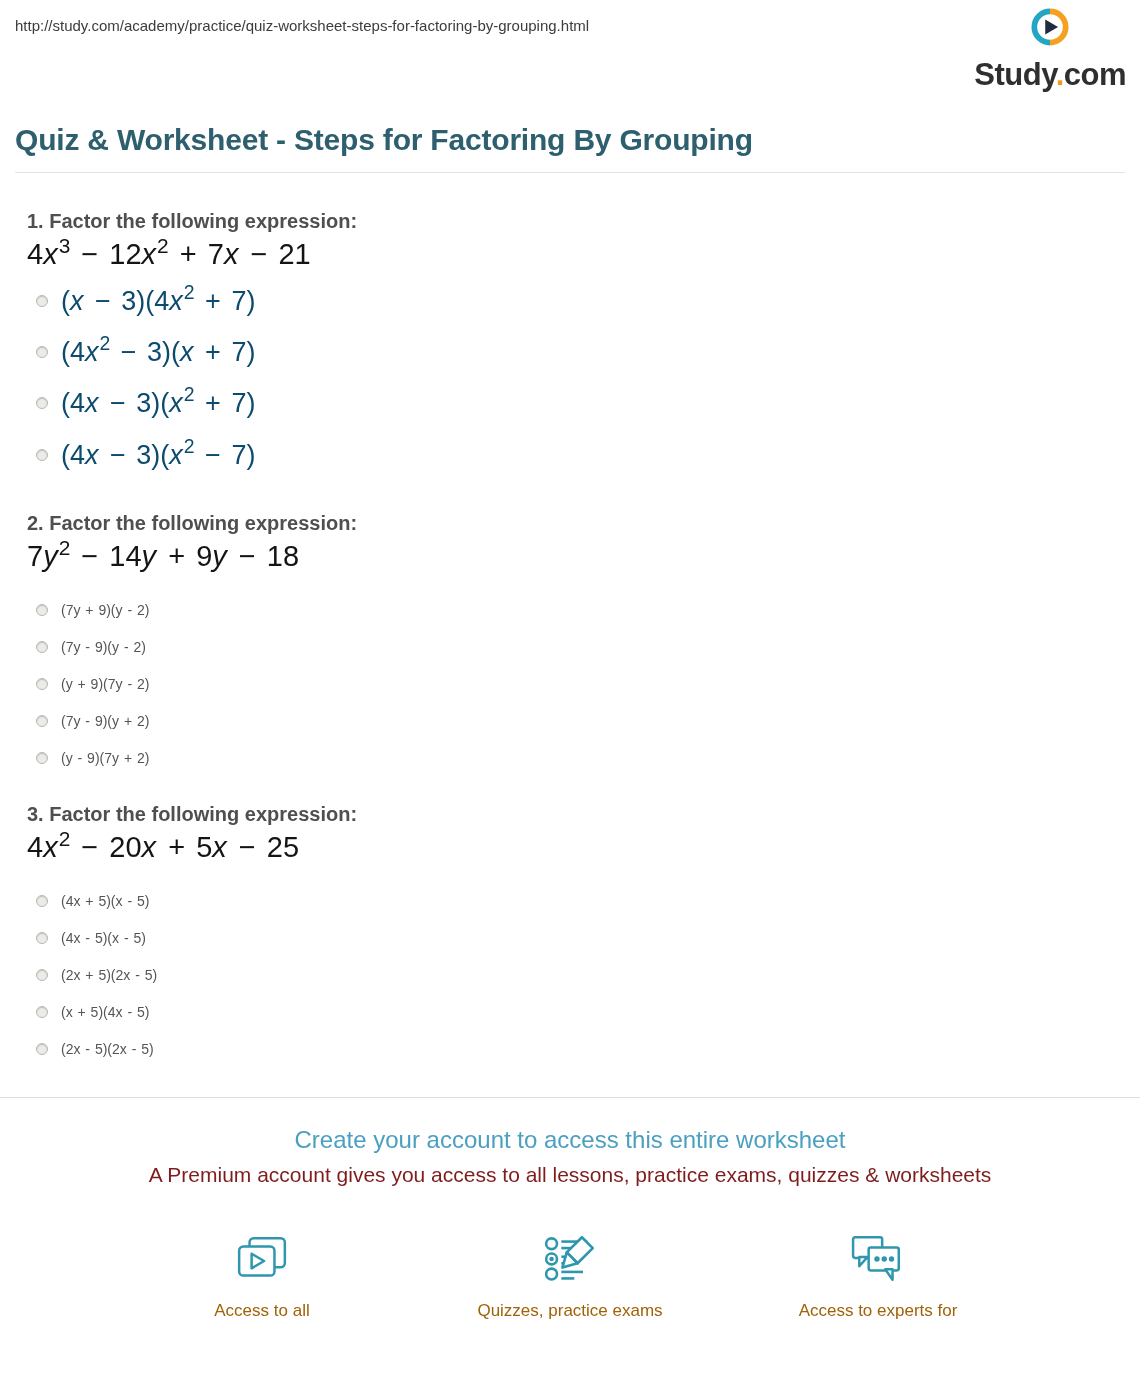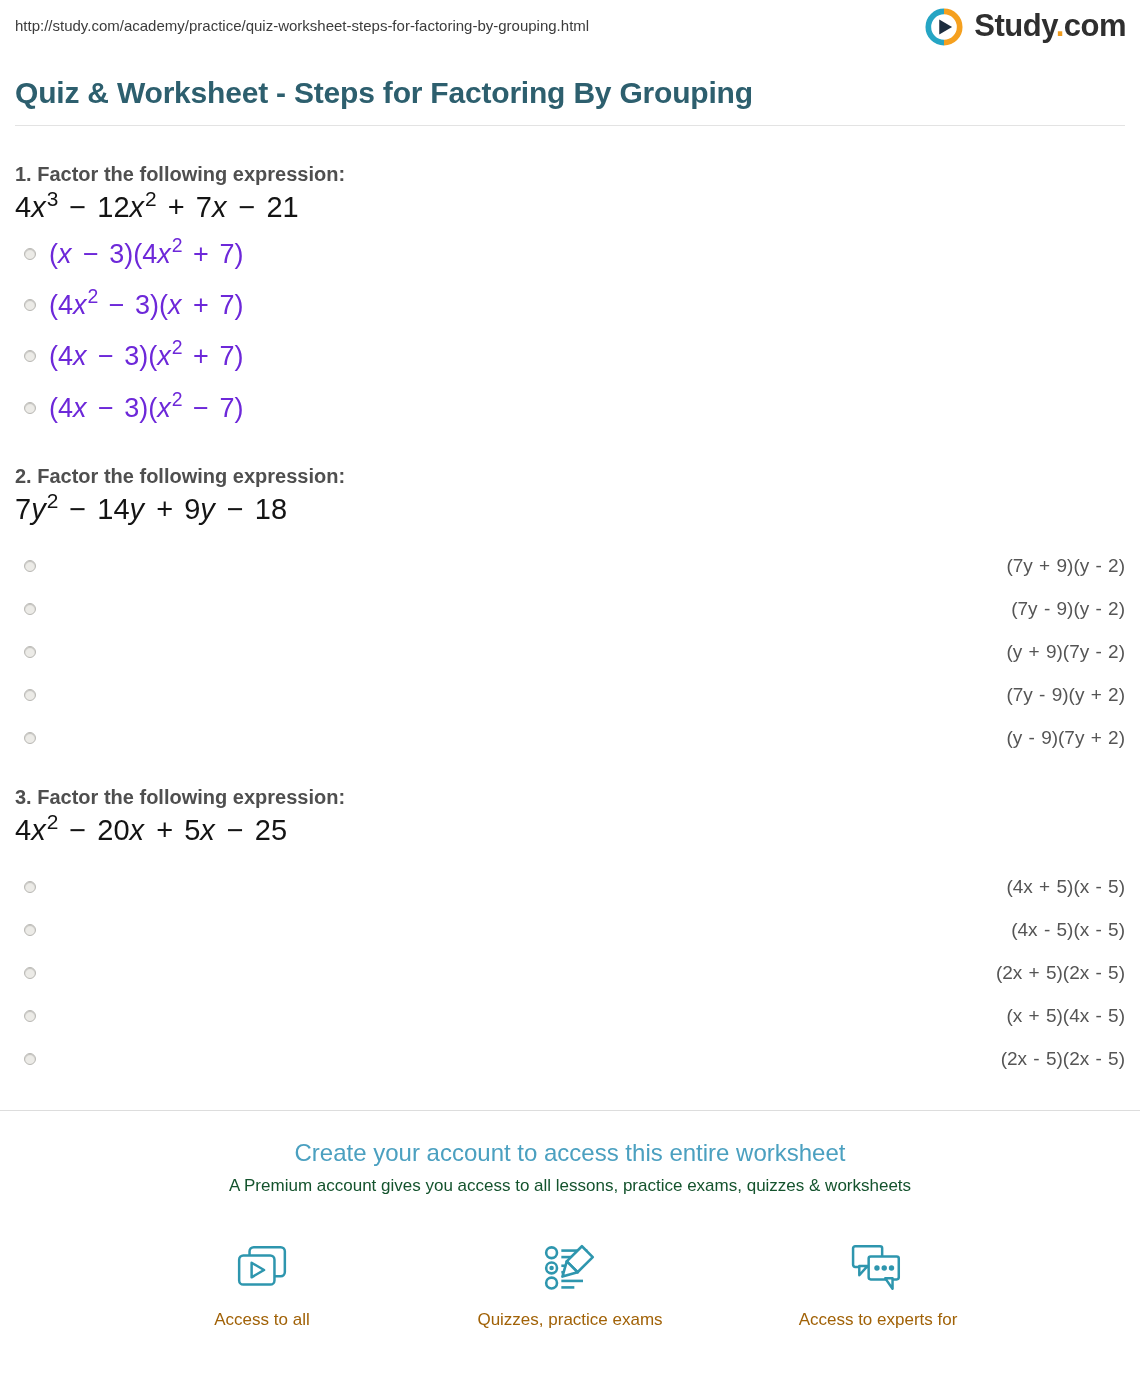--- a/index.html
+++ b/index.html
@@ -28,22 +28,24 @@
     padding:8px 14px 0 15px;
   }
   .url{
     font-size:15px;
     color:#3c3c3c;
     padding-top:9px;
     letter-spacing:0;
   }
   .logo{
     display:flex;
+    align-items:center;
     gap:11px;
     cursor:pointer;
+    flex-direction:column;
   }
   .logo svg{display:block;}
   .logo-text{
     font-size:31px;
     font-weight:700;
     color:#2f2f2f;
     letter-spacing:-0.5px;
   }
   .logo-text .dot{color:var(--logo-orange);}
   
@@ -53,21 +55,21 @@
     font-weight:700;
     color:var(--title-color);
     letter-spacing:-0.2px;
   }
   .title-rule{
     border:none;
     border-top:1px solid #e3e3e3;
     margin:15px 15px 0 15px;
   }
   
-  .quiz{padding:0 15px;}
+  .quiz{padding:0 27px;}
   .q-block{margin:0;}
   .q-prompt{
     margin:37px 0 2px 0;
     font-size:20px;
     font-weight:600;
     color:#4f4f4f;
   }
   .expr{
     font-size:29px;
     color:#141414;
@@ -94,50 +96,49 @@
     border-radius:50%;
     background:#ecebe7;
     border:1px solid #b9b8b4;
     box-shadow:inset 0 1px 1px rgba(0,0,0,0.18);
     flex:none;
   }
   .opt.math-opt{
     align-items:flex-start;
     margin:6px 0 12px 0;
     font-size:27px;
-    color:#6d28d9;
+    color:#0c4a6e;
     word-spacing:3px;
     line-height:1.45;
   }
   .opt.math-opt .radio{margin-top:13px;}
   .opt.plain-opt{
     margin:0 0 21px 0;
-    font-size:19px;
+    font-size:14px;
     color:#555555;
     word-spacing:1px;
-    justify-content:space-between;
   }
   .q-block.plain .expr{margin-bottom:26px;}
   
   .footer-rule{
     border:none;
     border-top:1px solid #dddddd;
     margin:40px 0 0 0;
   }
   .footer{text-align:center;}
   .footer-heading{
     margin:28px 0 0 0;
     font-size:24px;
     font-weight:400;
     color:var(--link-blue);
   }
   .footer-sub{
     margin-top:9px;
-    font-size:17px;
-    color:#14532d;
+    font-size:21px;
+    color:#7f1d1d;
   }
   .features{
     display:flex;
     justify-content:center;
     gap:72px;
     margin-top:44px;
   }
   .feature{width:236px;}
   .feature-icon{height:54px;display:flex;justify-content:center;align-items:flex-end;}
   .feature-label{

